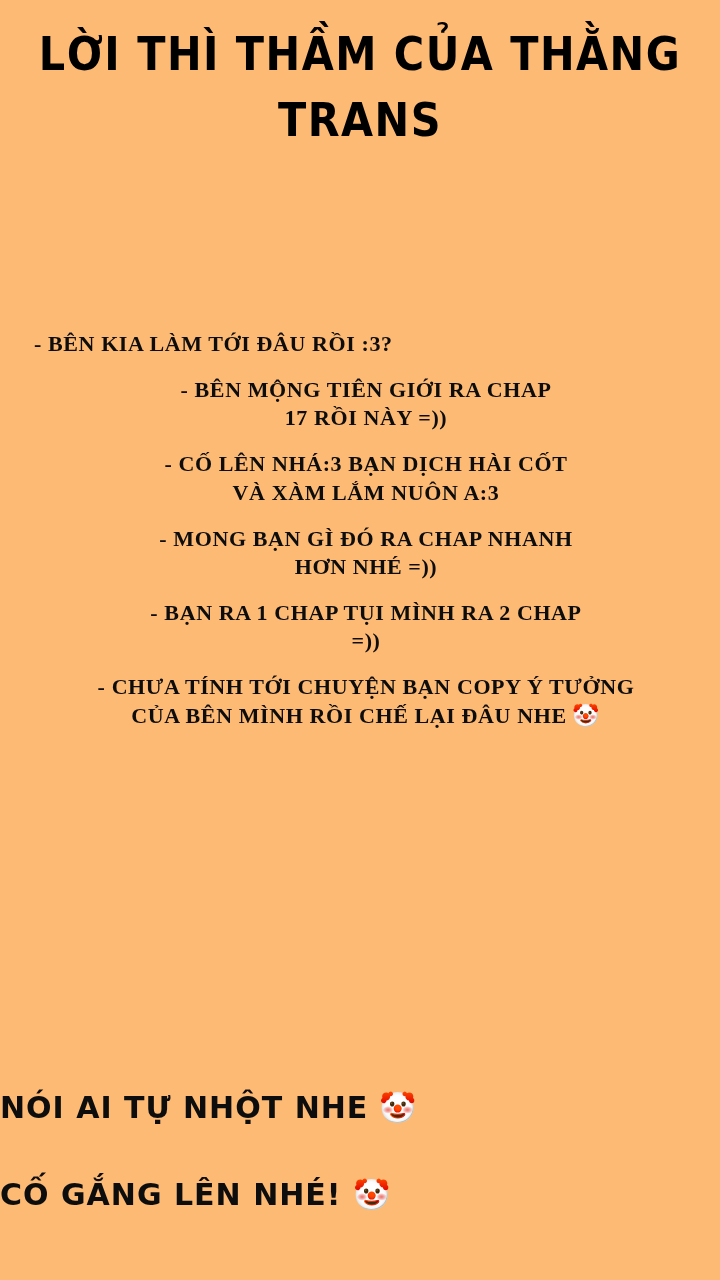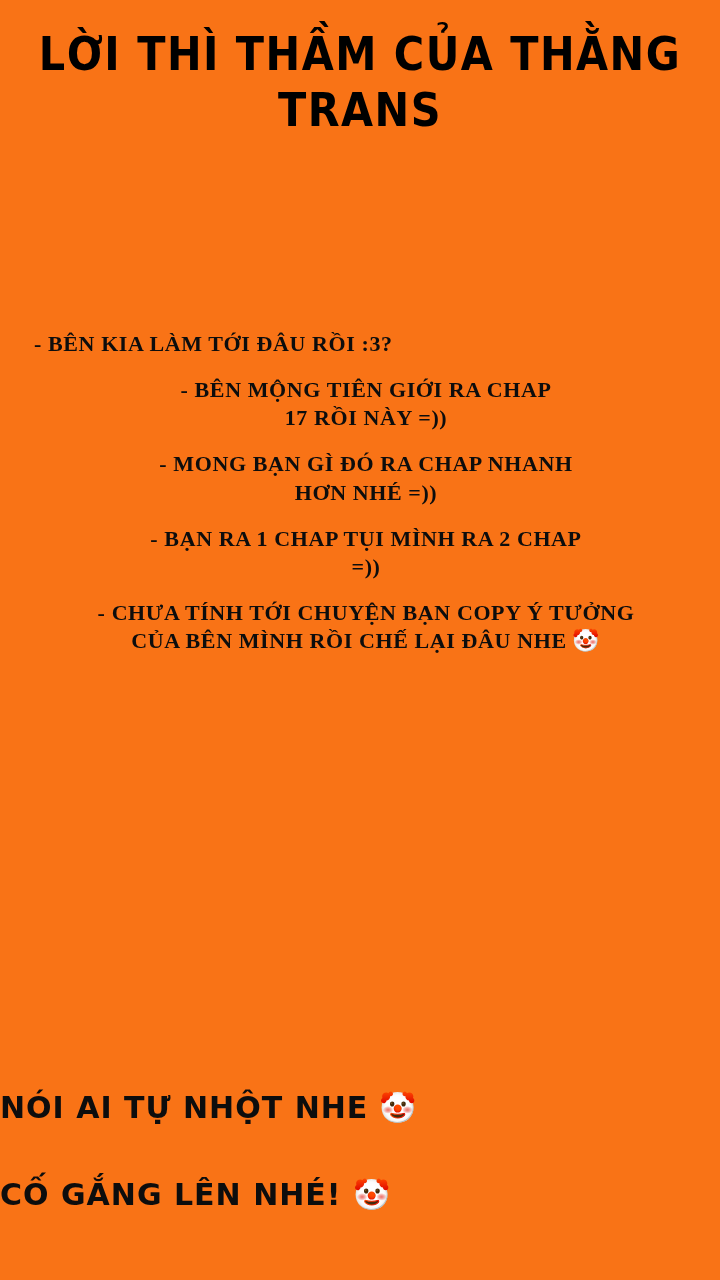--- a/index.html
+++ b/index.html
@@ -11,41 +11,41 @@
     width: 720px;
     height: 1280px;
     overflow: hidden;
     font-family: "DejaVu Sans", sans-serif;
     color: #0a0a0a;
   }
   .page {
     position: relative;
     width: 720px;
     height: 1280px;
-    background: #f97316;
+    background: #fdba74;
     box-sizing: border-box;
   }
 
   
   .title-block {
     padding: 26px 20px 0 20px;
     text-align: center;
   }
   .title-line {
     font-family: "DejaVu Sans", sans-serif;
     font-weight: bold;
     font-size: 46px;
     line-height: 1.22;
     letter-spacing: 1.5px;
     text-transform: uppercase;
     color: #000000;
     font-stretch: condensed;
   }
   .title-line.second {
-    margin-top: 0;
+    margin-top: 10px;
   }
 
   
   .body-block {
     position: absolute;
     top: 330px;
     left: 0;
     width: 720px;
     padding: 0 14px;
     box-sizing: border-box;
@@ -95,20 +95,22 @@
 
   <div class="title-block">
     <div class="title-line">Lời Thì Thầm Của Thằng</div>
     <div class="title-line second">Trans</div>
   </div>
 
   <div class="body-block">
     <div class="msg left">- Bên kia làm tới đâu rồi :3?</div>
     <div class="msg">- Bên Mộng Tiên Giới ra chap
 17 rồi này =))</div>
+    <div class="msg">- Cố lên nhá:3 bạn dịch hài cốt
+và xàm lắm nuôn a:3</div>
     <div class="msg">- Mong bạn gì đó ra chap nhanh
 hơn nhé =))</div>
     <div class="msg">- Bạn ra 1 chap tụi mình ra 2 chap
 =))</div>
     <div class="msg">- Chưa tính tới chuyện bạn copy ý tưởng
 của bên mình rồi chế lại đâu nhe 🤡</div>
   </div>
 
   <div class="footer-block">
     <div class="footer-line">Nói ai tự nhột nhe 🤡</div>

